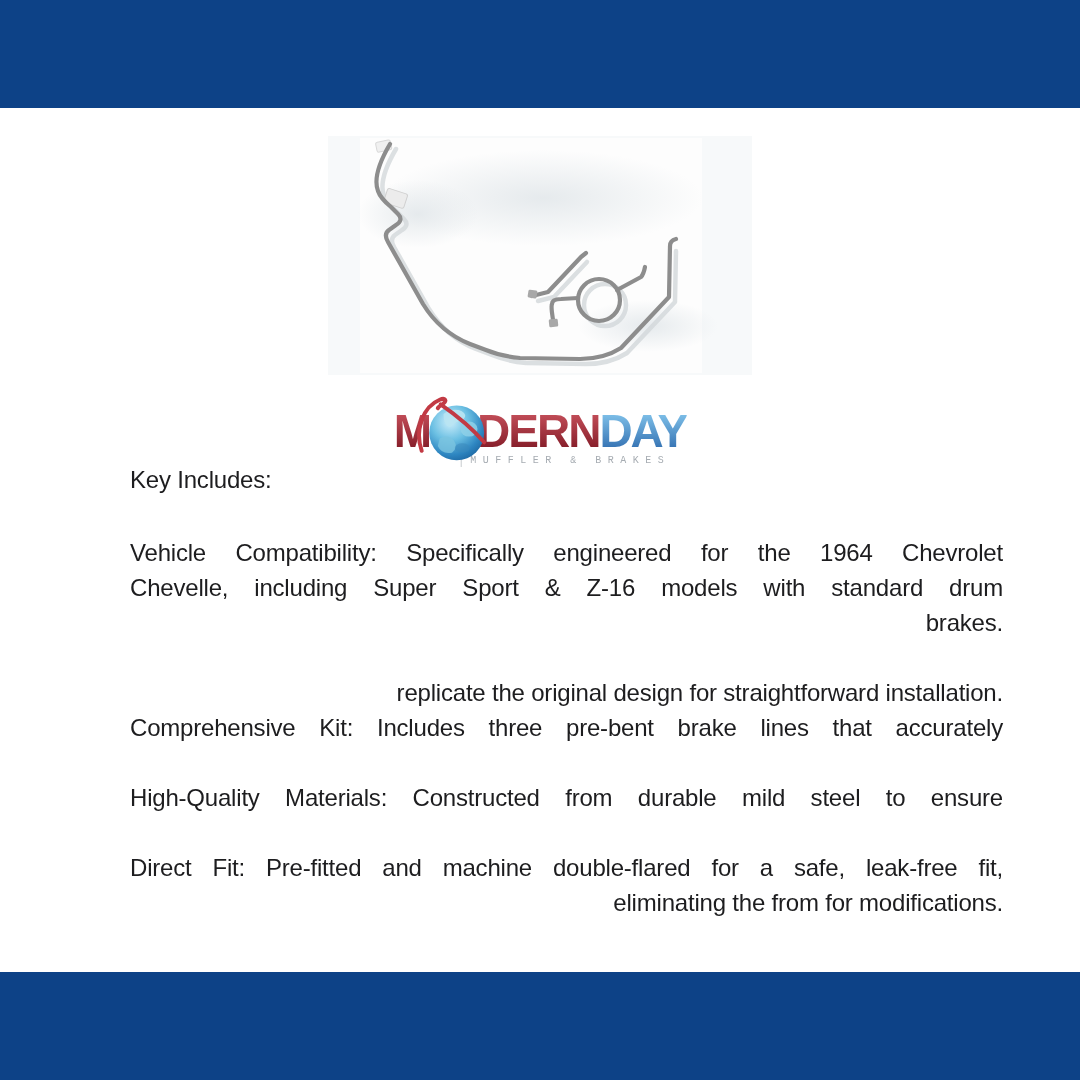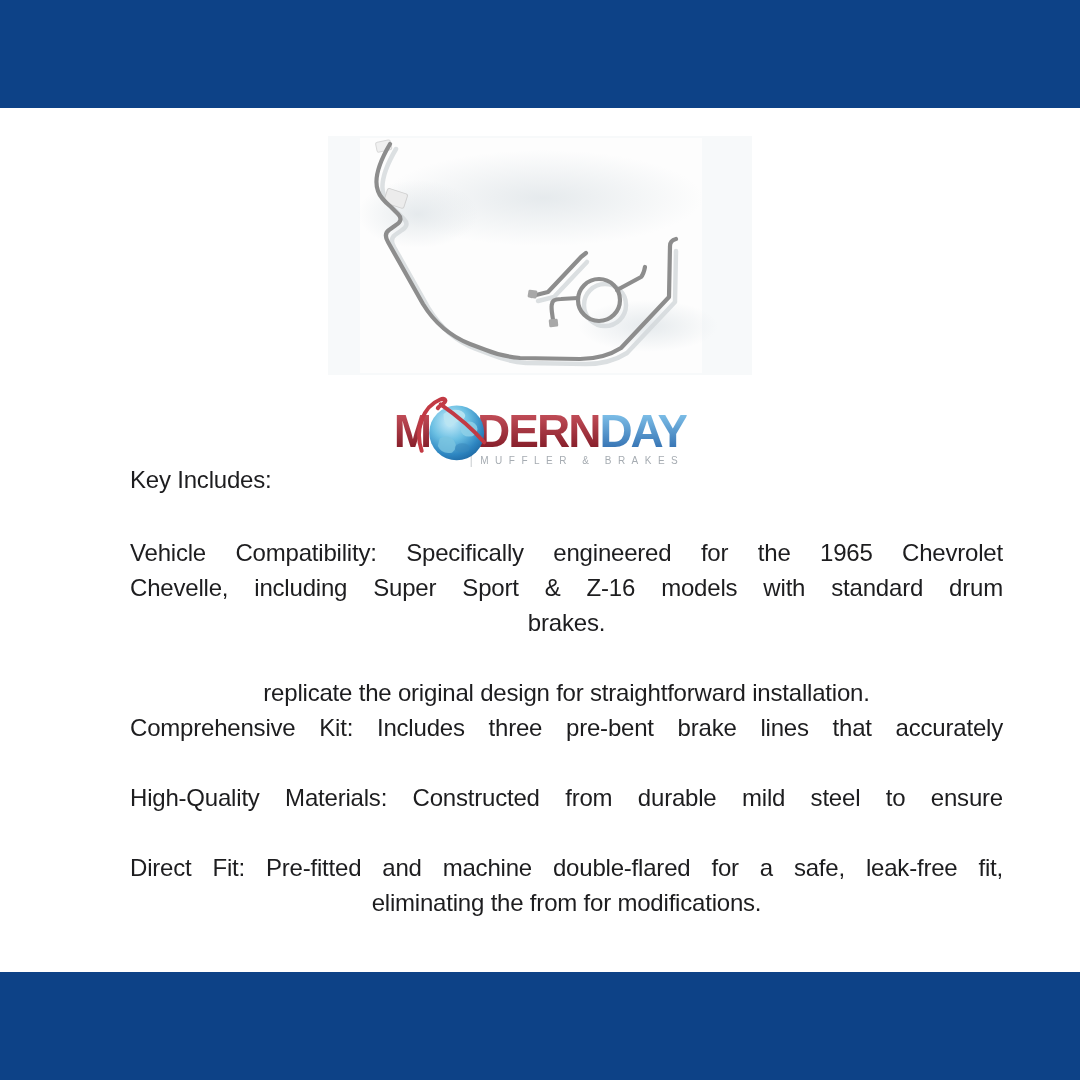--- a/index.html
+++ b/index.html
@@ -26,35 +26,35 @@
   }
   .logo .ltr{
     font-weight:700;font-size:46px;line-height:1;letter-spacing:-2px;
     -webkit-background-clip:text;background-clip:text;color:transparent;
   }
   .logo .red{background-image:linear-gradient(180deg,var(--logoRedTop,#cc5560) 0%,var(--logoRedBottom,#7c1622) 100%);}
   .logo .blue{background-image:linear-gradient(180deg,var(--logoBlueTop,#8accf1) 0%,var(--logoBlueBottom,#2a67ab) 100%);}
   .logo .globe-wrap{position:relative;z-index:2;margin:0 -16px -15px -9px;}
   .logo .dern{position:relative;z-index:1;}
   .logo .tagline{
-    position:absolute;right:2px;bottom:-13px;
+    position:absolute;right:16px;bottom:-13px;
     font-size:10px;letter-spacing:6.5px;color:var(--tagline,#a6acb2);
-    border-left:1px solid #c7cbcf;padding-left:9px;line-height:12px;
+    border-left:1px solid #c7cbcf;padding-left:9px;line-height:12px;font-family:Liberation Mono, monospace;
   }
 
   
   .content{
     position:absolute;left:130px;top:462px;width:873px;
     color:var(--text,#1d1d1f);font-size:24px;line-height:35px;letter-spacing:-0.2px;
   }
   .heading{margin:0 0 38px 0;}
   .para{margin:0 0 35px 0;}
   .para:last-child{margin-bottom:8px;}
   .pline{text-align:justify;text-align-last:justify;}
-  .pline.last{text-align:center;text-align-last:auto;}
+  .pline.last{text-align:right;text-align-last:auto;}
 </style>
 </head>
 <body>
 
 <div class="bar top"></div>
 
 <div class="photo-card">
   <svg width="424" height="239" viewBox="0 0 424 239">
     <defs>
       <radialGradient id="shade" cx="50%" cy="50%" r="50%">
@@ -117,21 +117,21 @@
   </span>
   <span class="ltr red dern">DERN</span>
   <span class="ltr blue">DAY</span>
   <span class="tagline">MUFFLER &amp; BRAKES</span>
 </div>
 
 <div class="content">
   <div class="heading">Key Includes:</div>
 
   <div class="para">
-    <div class="pline">Vehicle Compatibility: Specifically engineered for the 1965 Chevrolet</div>
+    <div class="pline">Vehicle Compatibility: Specifically engineered for the 1964 Chevrolet</div>
     <div class="pline">Chevelle, including Super Sport &amp; Z-16 models with standard drum</div>
     <div class="pline last">brakes.</div>
   </div>
 
   <div class="para">
     <div class="pline last">replicate the original design for straightforward installation.</div>
     <div class="pline">Comprehensive Kit: Includes three pre-bent brake lines that accurately</div>
   </div>
 
   <div class="para">

